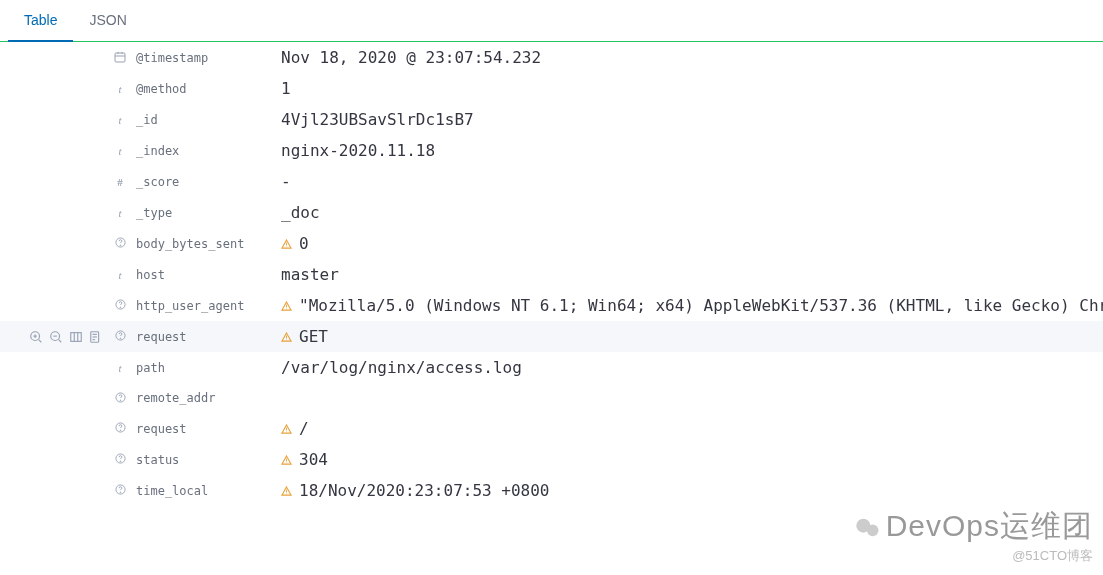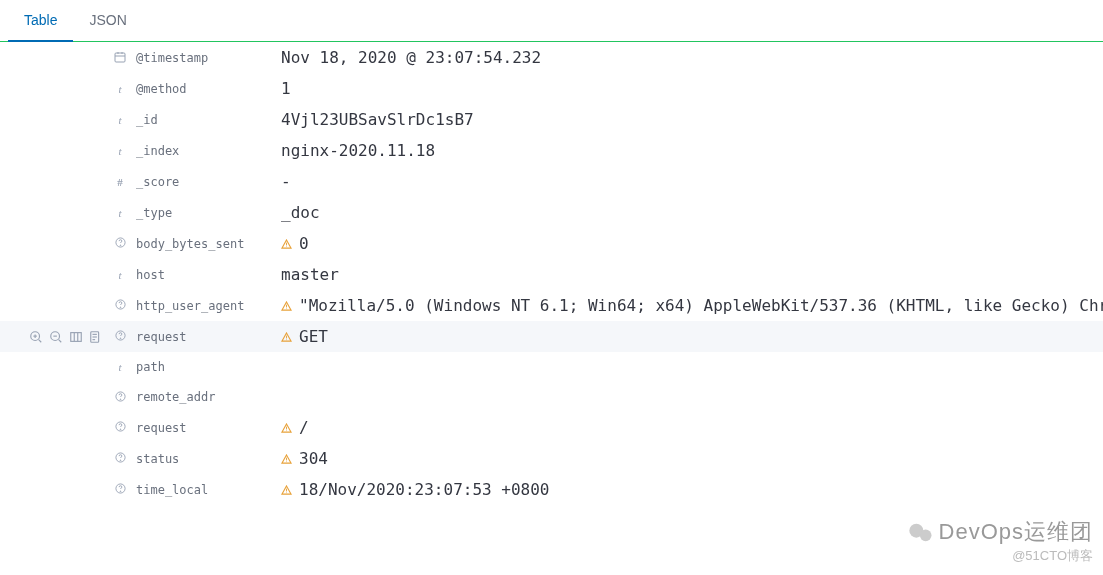--- a/index.html
+++ b/index.html
@@ -13,21 +13,21 @@
     .field-row.hovered .actions { visibility: visible; }
     .action-icon { width: 16px; height: 16px; color: #98a2b3; cursor: pointer; display: flex; align-items: center; justify-content: center; }
     .type-icon { width: 16px; text-align: center; color: #98a2b3; font-size: 11px; font-style: italic; margin-right: 8px; font-family: Georgia, serif; }
     .type-icon.hash { font-style: normal; font-weight: bold; }
     .type-icon.date { font-style: normal; }
     .field-name { width: 145px; color: #69707d; font-family: Menlo, Consolas, monospace; font-size: 12px; }
     .field-value { flex: 1; font-family: Menlo, Consolas, monospace; font-size: 16px; color: #343741; white-space: nowrap; overflow: hidden; }
     .warn-icon { display: inline-block; width: 12px; height: 12px; margin-right: 6px; }
     .warn-icon svg { vertical-align: -1px; }
     .watermark { position: fixed; right: 10px; bottom: 10px; text-align: right; color: #c0c0c0; }
-    .watermark .brand { font-size: 22px; color: #999; letter-spacing: 1px; }
+    .watermark .brand { font-size: 30px; color: #999; letter-spacing: 1px; }
     .watermark .sub { font-size: 13px; color: #bbb; }
     .wechat { display: inline-block; width: 28px; height: 28px; vertical-align: middle; margin-right: 4px; }
   </style>
 </head>
 <body>
 
 <div class="tabs">
   <div class="tab active">Table</div>
   <div class="tab">JSON</div>
 </div>
@@ -460,20 +460,21 @@
           <svg width="14" height="14" viewBox="0 0 16 16" fill="none" stroke="#98a2b3" stroke-width="1.3">
             <rect x="2" y="2" width="9" height="12" rx="1"></rect>
             <line x1="4" y1="5" x2="9" y2="5"></line>
             <line x1="4" y1="8" x2="9" y2="8"></line>
             <line x1="4" y1="11" x2="7" y2="11"></line>
           </svg>
         </span>
       </div>
     <span class="type-icon">t</span>
     <div class="field-name">path</div>
+    <div class="field-value"><span>/var/log/nginx/access.log</span></div>
     </div>
     <div class="field-row">
     <div class="actions">
   <span class="action-icon">
           <svg width="14" height="14" viewBox="0 0 16 16" fill="none" stroke="#98a2b3" stroke-width="1.3">
             <circle cx="7" cy="7" r="5"></circle>
             <line x1="11" y1="11" x2="14" y2="14"></line>
             <line x1="7" y1="5" x2="7" y2="9"></line>
             <line x1="5" y1="7" x2="9" y2="7"></line>
           </svg>

